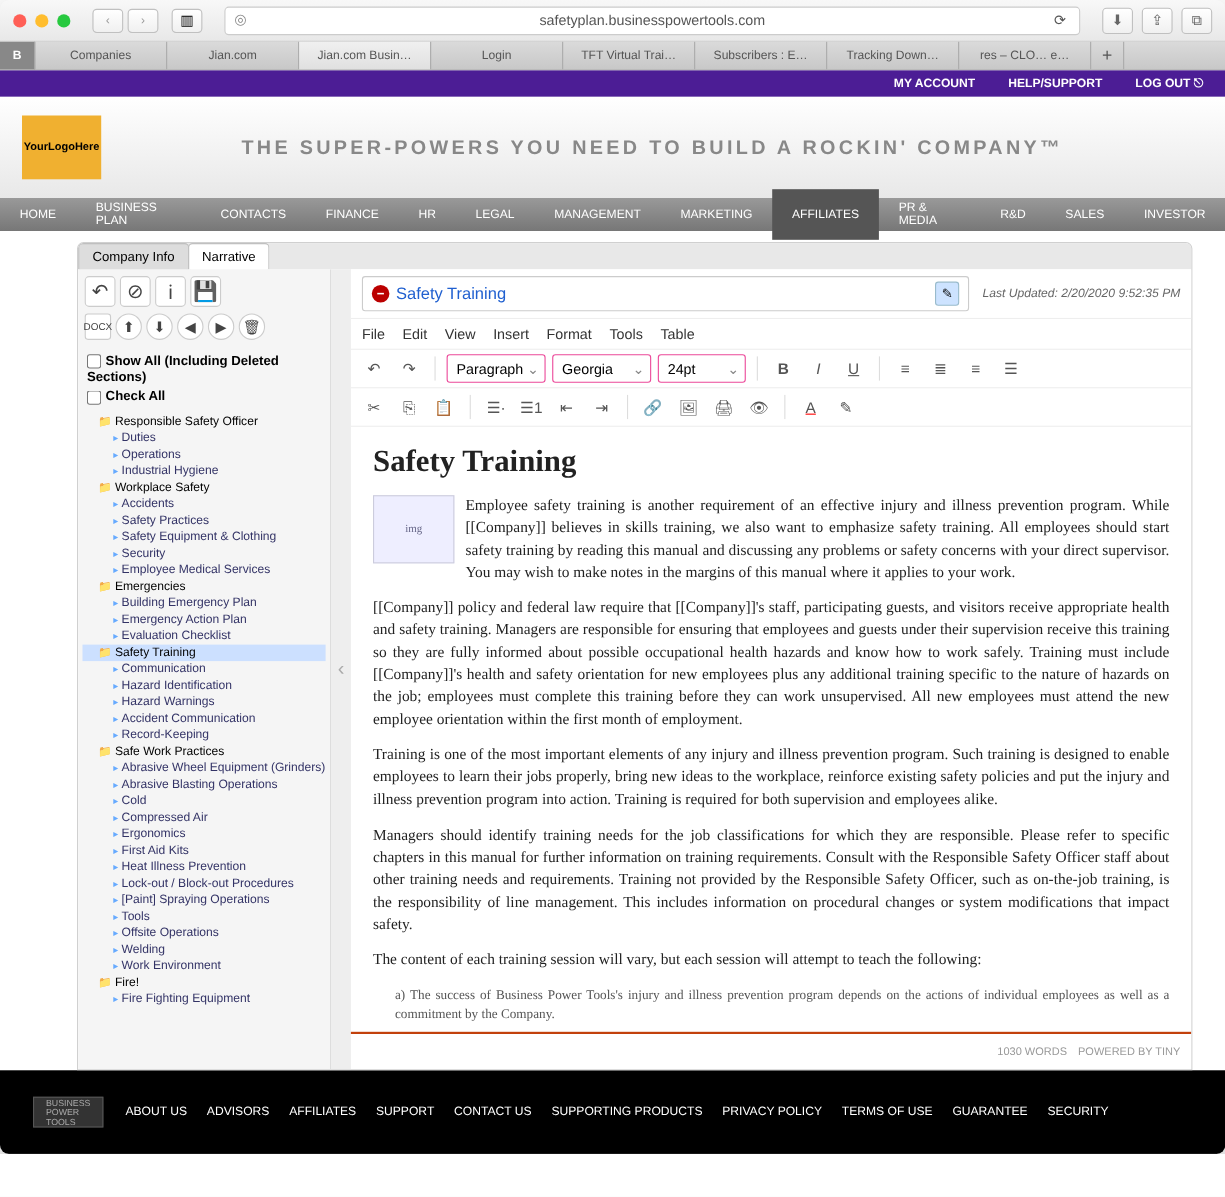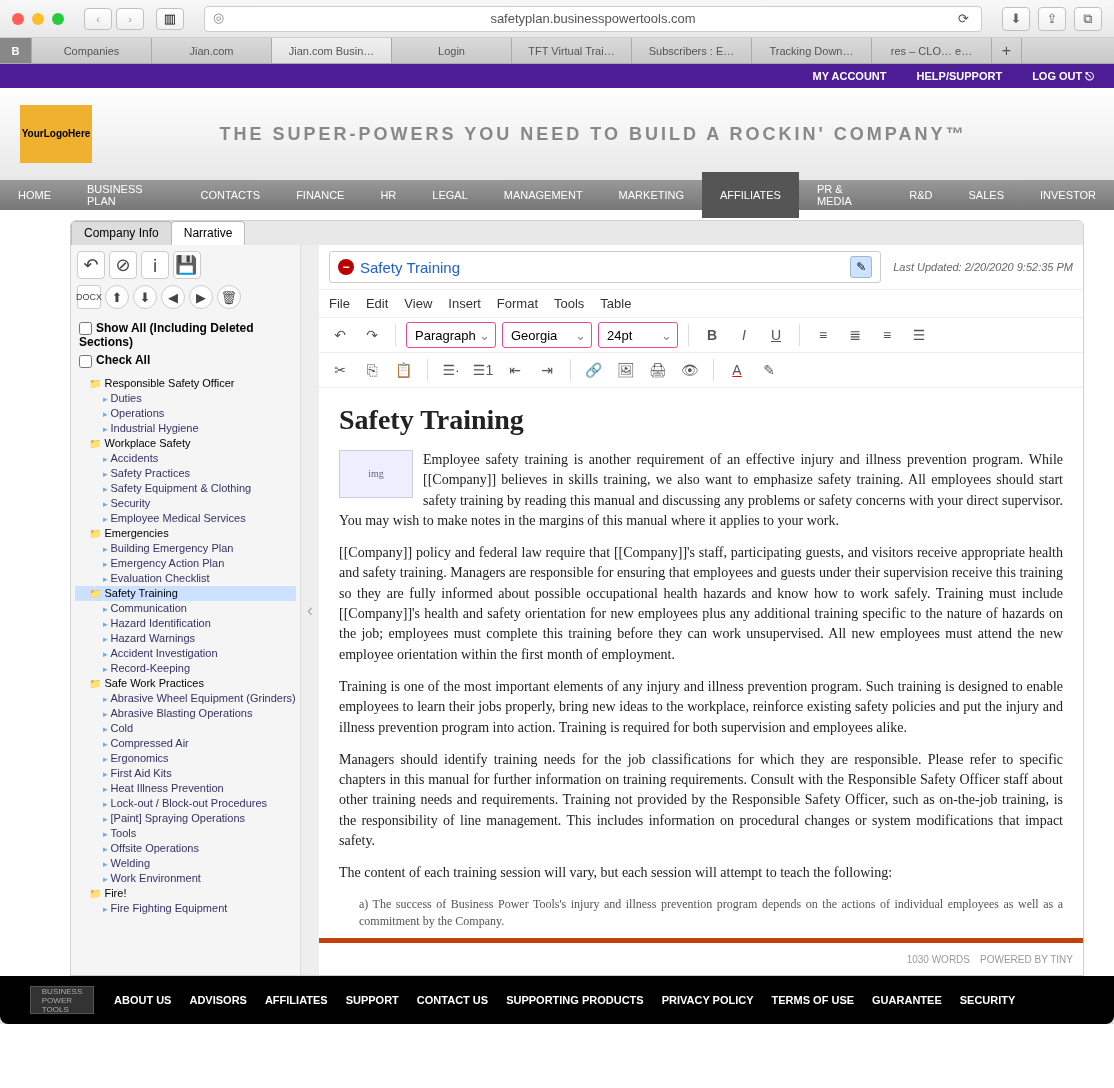--- a/index.html
+++ b/index.html
@@ -61,26 +61,26 @@
 .editor-menubar span{cursor:pointer}
 .editor-toolbar{display:flex;align-items:center;gap:6px;padding:4px 8px;border-bottom:1px solid #eee;flex-wrap:wrap}
 .tb-sep{width:1px;height:22px;background:#ddd;margin:0 4px}
 .tb-btn{width:26px;height:26px;display:flex;align-items:center;justify-content:center;font-size:14px;color:#555;cursor:pointer;border-radius:3px}
 .tb-sel{height:26px;border:1px solid #ec4899;border-radius:3px;padding:0 18px 0 8px;font-size:13px;background:#fff;position:relative;display:flex;align-items:center}
 .tb-sel::after{content:"⌄";position:absolute;right:5px;color:#888}
 .content{flex:1;overflow-y:auto;padding:16px 20px;font-family:Georgia,serif;color:#222;max-height:550px}
 .content h1{font-size:28px;margin-bottom:14px;font-family:Georgia,serif}
 .content p{font-size:14px;line-height:1.45;margin-bottom:12px;text-align:justify}
 .content h3{color:#1a5f9e;font-family:Arial;font-size:16px;margin:16px 0 10px;font-weight:bold}
-.illus{float:left;width:74px;height:48px;margin:0 10px 4px 0;background:#eef;border:1px solid #ccd;display:flex;align-items:center;justify-content:center;font-size:10px;color:#668}
+.illus{float:left;width:74px;height:62px;margin:0 10px 4px 0;background:#eef;border:1px solid #ccd;display:flex;align-items:center;justify-content:center;font-size:10px;color:#668}
 .content .sub{font-size:12px;color:#555;padding-left:20px}
-.statusbar{height:22px;border-top:5px solid #c2410c;display:flex;justify-content:flex-end;align-items:center;padding:16px 10px;font-size:10px;color:#999;gap:10px}
-.footer{background:#000;color:#fff;padding:10px 30px;display:flex;align-items:center;gap:20px;font-size:11px}
+.statusbar{height:22px;border-top:2px solid #c2410c;display:flex;justify-content:flex-end;align-items:center;padding:16px 10px;font-size:10px;color:#999;gap:10px}
+.footer{background:#000;color:#fff;padding:24px 30px;display:flex;align-items:center;gap:20px;font-size:11px}
 .footer-logo{width:64px;height:28px;background:#333;border:1px solid #555;font-size:8px;display:flex;flex-direction:column;align-items:center;justify-content:center;color:#aaa}
-.footer a{color:#fff;text-decoration:none;font-weight:bold}
+.footer a{color:#fff;text-decoration:none;font-weight:normal}
 input[type=checkbox]{margin-right:4px;vertical-align:middle}
 </style>
 </head>
 <body>
 
 <div class="window">
 
   <div class="titlebar">
     <div class="traffic">
       <div class="dot red"></div>
@@ -187,21 +187,21 @@
               <div class="tree-item">Security</div>
               <div class="tree-item">Employee Medical Services</div>
               <div class="tree-item folder">Emergencies</div>
               <div class="tree-item">Building Emergency Plan</div>
               <div class="tree-item">Emergency Action Plan</div>
               <div class="tree-item">Evaluation Checklist</div>
               <div class="tree-item folder sel">Safety Training</div>
               <div class="tree-item">Communication</div>
               <div class="tree-item">Hazard Identification</div>
               <div class="tree-item">Hazard Warnings</div>
-              <div class="tree-item">Accident Investigation</div>
+              <div class="tree-item">Accident Communication</div>
               <div class="tree-item">Record-Keeping</div>
               <div class="tree-item folder">Safe Work Practices</div>
               <div class="tree-item">Abrasive Wheel Equipment (Grinders)</div>
               <div class="tree-item">Abrasive Blasting Operations</div>
               <div class="tree-item">Cold</div>
               <div class="tree-item">Compressed Air</div>
               <div class="tree-item">Ergonomics</div>
               <div class="tree-item">First Aid Kits</div>
               <div class="tree-item">Heat Illness Prevention</div>
               <div class="tree-item">Lock-out / Block-out Procedures</div>

